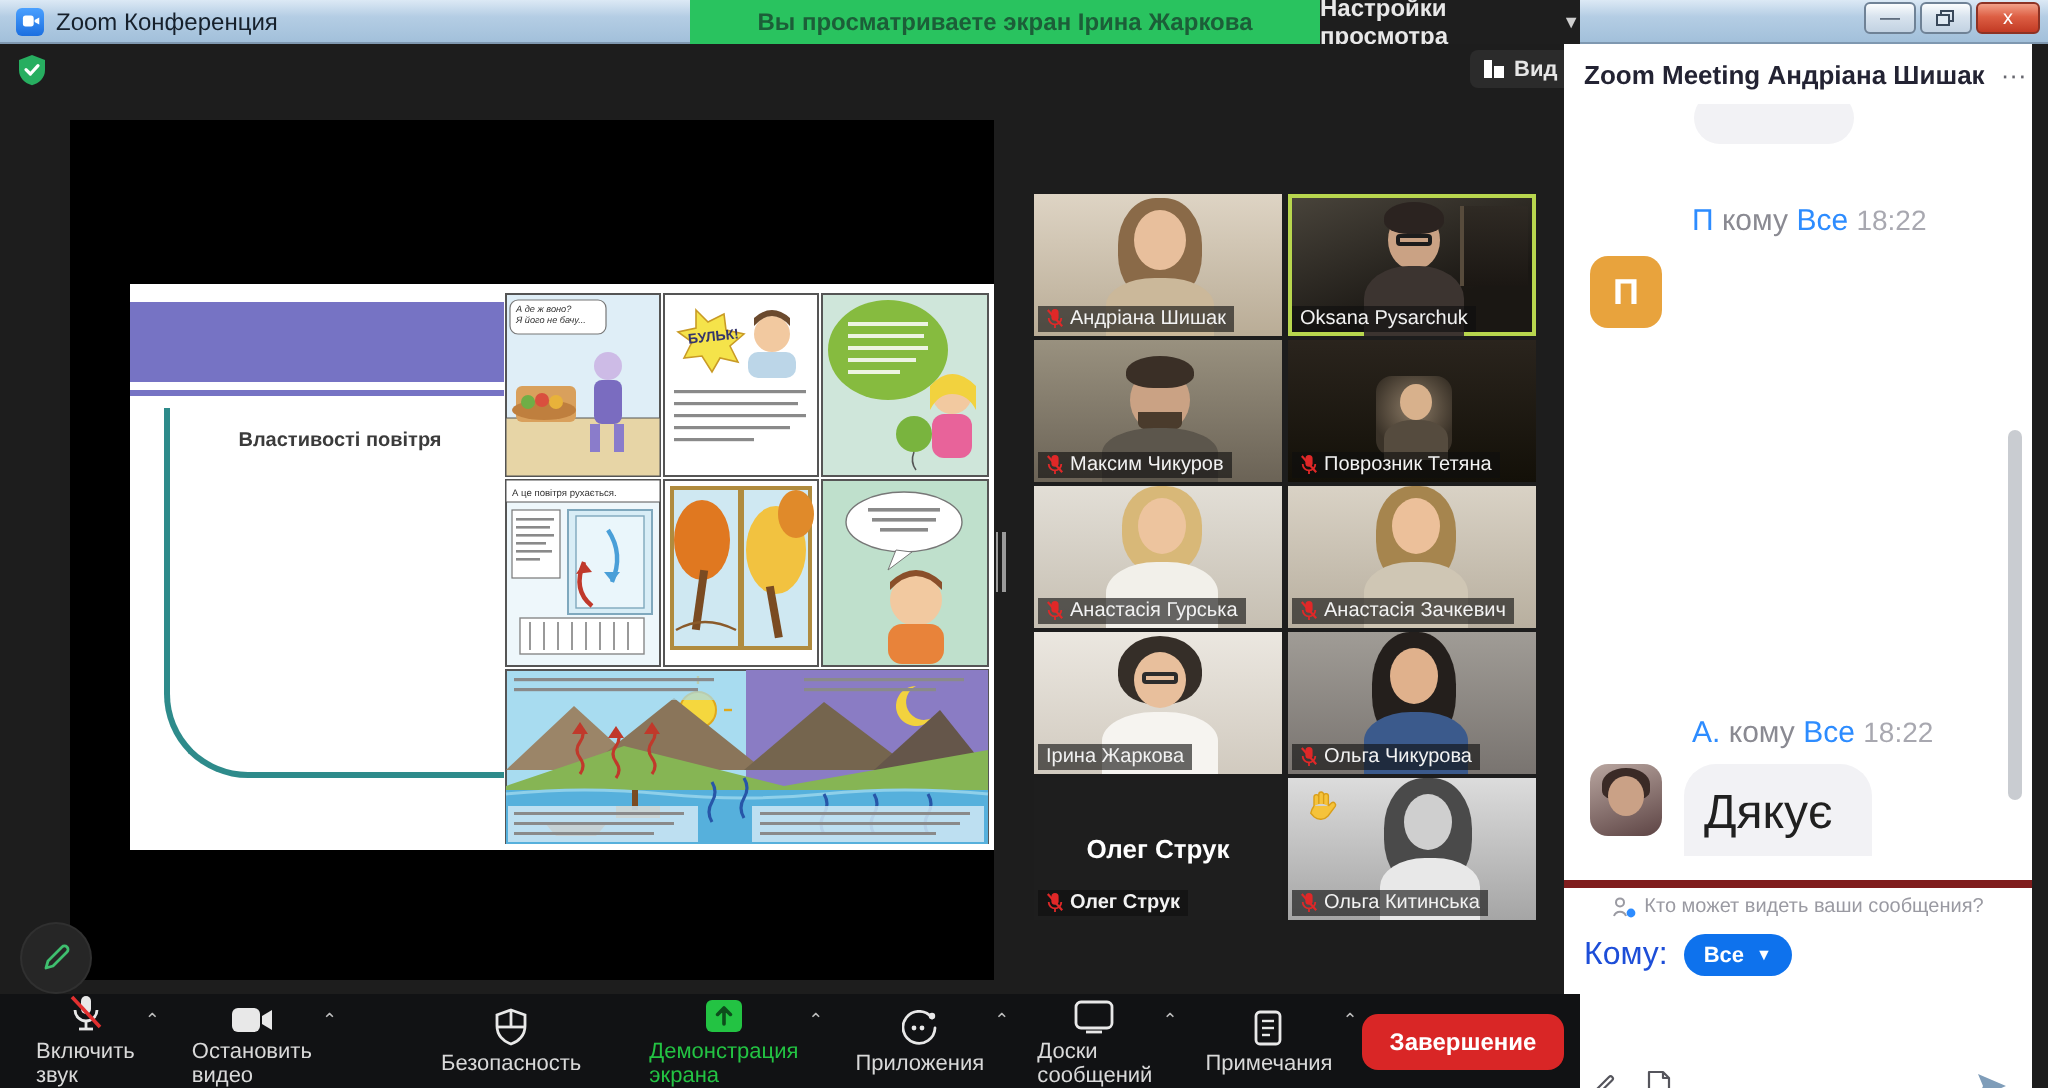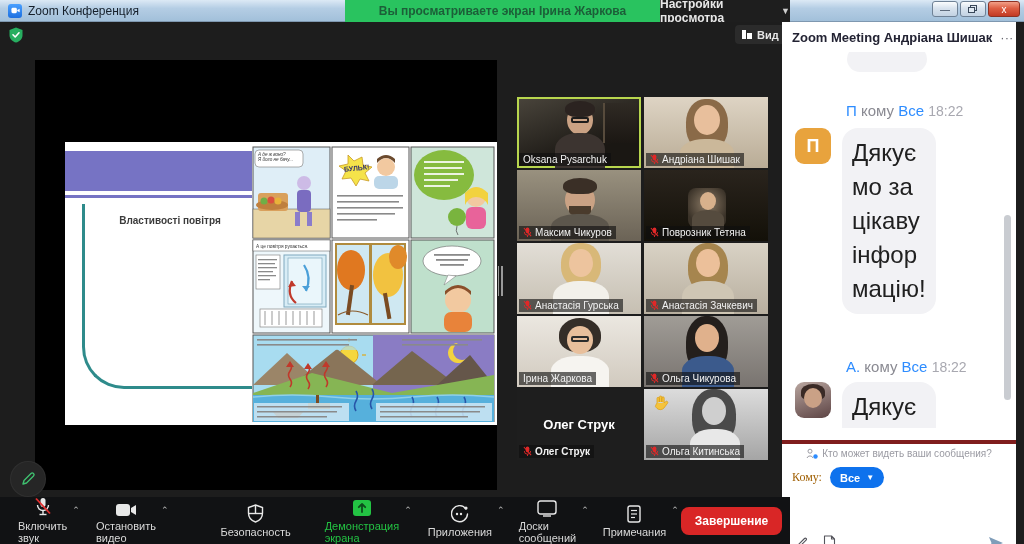--- a/index.html
+++ b/index.html
@@ -92,21 +92,21 @@
   .avatar.initial { background:#e8a33d; color:#fff; font-size:18px; font-weight:bold; }
   .avatar.photo { background:linear-gradient(160deg,#b9a6a0,#5d4444); }
   .avatar.photo .head { left:9px; top:6px; width:18px; height:20px; background:#caa186; }
   .avatar.photo .hair { position:absolute; left:6px; top:2px; width:24px; height:16px; border-radius:50% 50% 30% 30%; background:#3a2a26; }
   .bubble { position:absolute; left:60px; width:94px; background:#f2f2f5; border-radius:16px;
     padding:8px 10px; font-size:24px; color:#202020; line-height:1.42; word-break:break-all; }
   .chat-footer { position:absolute; left:0; bottom:0; width:100%; height:116px; background:#fff; border-top:4px solid #7f1d1d; }
   .privacy { display:flex; align-items:center; justify-content:center; gap:4px;
     font-size:10px; color:#9a9aa2; padding-top:4px; }
   .to-row { display:flex; align-items:center; gap:8px; padding:8px 0 0 10px; }
-  .to-label { font-size:12px; color:#a16207;font-family:Liberation Serif, serif; }
+  .to-label { font-size:16px; color:#1d4ed8; }
   .to-pill { background:#0e72ed; color:#fff; font-size:11px; font-weight:bold; border-radius:12px;
     height:21px; padding:0 10px; display:flex; align-items:center; gap:6px; cursor:pointer; }
   .to-pill .chev { font-size:8px; }
   .chat-input { padding:8px 0 0 10px; font-size:23px; color:#a9a9af; white-space:nowrap; overflow:hidden; }
   .chat-tools { position:absolute; left:0; bottom:6px; width:100%; display:flex; align-items:center; padding:0 12px; gap:14px; }
   .chat-tools .spacer { flex:1; }
   .chat-sb { position:absolute; right:5px; top:193px; width:7px; height:185px; border-radius:4px; background:#c9ccd1; }
 
   
   .toolbar { position:absolute; left:0; top:497px; width:790px; height:47px; background:#111214;
@@ -335,44 +335,44 @@
         <i></i>
       </div>
 
     <div class="view-btn">
       <span class="grid-ic"></span>
       <span>Вид</span>
     </div>
 
     <div class="grid">
 
+      <div class="tile t2">
+        <div style="position:absolute;left:42px;top:2px;width:42px;height:52px;border-radius:45%;background:#8a6a48;"></div>
+        <div class="head" style="left:50px;top:8px;width:26px;height:30px;background:#e8bf9c;"></div>
+        <div class="torso" style="left:36px;top:42px;width:54px;height:30px;background:#cbb89a;"></div>
+        <div class="name-tag">
+          <svg class="mic-muted" viewBox="0 0 10 12">
+              <rect x="3" y="0.5" width="4" height="6.5" rx="2" fill="#e02828"></rect>
+              <path d="M1.5 5.5 a3.5 3.5 0 0 0 7 0" fill="none" stroke="#e02828"></path>
+              <line x1="5" y1="9" x2="5" y2="11" stroke="#e02828"></line>
+              <line x1="1" y1="1" x2="9" y2="10" stroke="#e02828" stroke-width="1.2"></line>
+            </svg>
+          <span>Андріана Шишак</span>
+        </div>
+      </div>
+
       <div class="tile t1 active">
         <div class="head" style="left:50px;top:8px;width:26px;height:30px;background:#caa284;"></div>
         <div style="position:absolute;left:48px;top:4px;width:30px;height:16px;border-radius:50% 50% 40% 40%;background:#2b2320;"></div>
         <div style="position:absolute;left:54px;top:20px;width:18px;height:6px;border:2px solid #1c1c1c;border-radius:2px;background:transparent;"></div>
         <div class="torso" style="left:38px;top:36px;width:50px;height:36px;background:#3c3430;"></div>
         <div style="position:absolute;right:4px;top:6px;width:34px;height:40px;background:linear-gradient(#2f2a24,#1b1713);border-left:2px solid #574b3c;"></div>
         <div class="name-tag">
             <span>Oksana Pysarchuk</span>
           </div>
-      </div>
-
-      <div class="tile t2">
-        <div style="position:absolute;left:42px;top:2px;width:42px;height:52px;border-radius:45%;background:#8a6a48;"></div>
-        <div class="head" style="left:50px;top:8px;width:26px;height:30px;background:#e8bf9c;"></div>
-        <div class="torso" style="left:36px;top:42px;width:54px;height:30px;background:#cbb89a;"></div>
-        <div class="name-tag">
-          <svg class="mic-muted" viewBox="0 0 10 12">
-              <rect x="3" y="0.5" width="4" height="6.5" rx="2" fill="#e02828"></rect>
-              <path d="M1.5 5.5 a3.5 3.5 0 0 0 7 0" fill="none" stroke="#e02828"></path>
-              <line x1="5" y1="9" x2="5" y2="11" stroke="#e02828"></line>
-              <line x1="1" y1="1" x2="9" y2="10" stroke="#e02828" stroke-width="1.2"></line>
-            </svg>
-          <span>Андріана Шишак</span>
-        </div>
       </div>
 
       <div class="tile t3">
         <div class="head" style="left:48px;top:14px;width:30px;height:32px;background:#caa284;"></div>
         <div style="position:absolute;left:46px;top:8px;width:34px;height:16px;border-radius:50% 50% 40% 40%;background:#3a2f26;"></div>
         <div style="position:absolute;left:52px;top:36px;width:22px;height:10px;border-radius:0 0 45% 45%;background:#4a3b2c;"></div>
         <div class="torso" style="left:34px;top:44px;width:58px;height:28px;background:#5c564c;"></div>
         <div class="name-tag">
           <svg class="mic-muted" viewBox="0 0 10 12">
               <rect x="3" y="0.5" width="4" height="6.5" rx="2" fill="#e02828"></rect>
@@ -499,21 +499,20 @@
 
       <div class="msg-head" style="left:64px;top:50px;">
         <span class="blue">П</span>
         <span>кому</span>
         <span class="blue">Все</span>
         <span class="time">18:22</span>
       </div>
       <div class="avatar initial" style="left:13px;top:76px;">
         <span>П</span>
       </div>
-      <div class="bubble" style="top:76px;">Дякуємо за цікаву інформацію!</div>
 
       <div class="msg-head" style="left:64px;top:306px;">
         <span class="blue">А.</span>
         <span>кому</span>
         <span class="blue">Все</span>
         <span class="time">18:22</span>
       </div>
       <div class="avatar photo" style="left:13px;top:330px;">
         <div class="hair"></div>
           <div class="head"></div>

